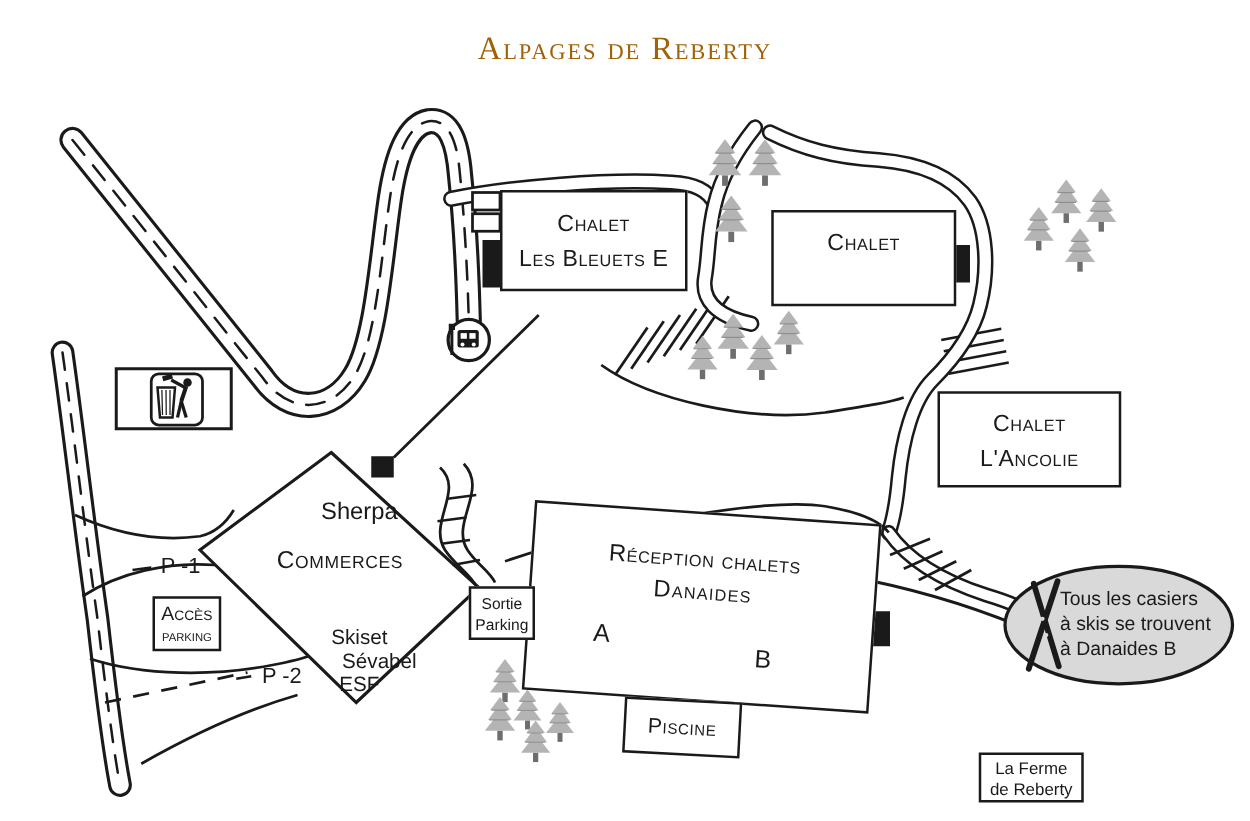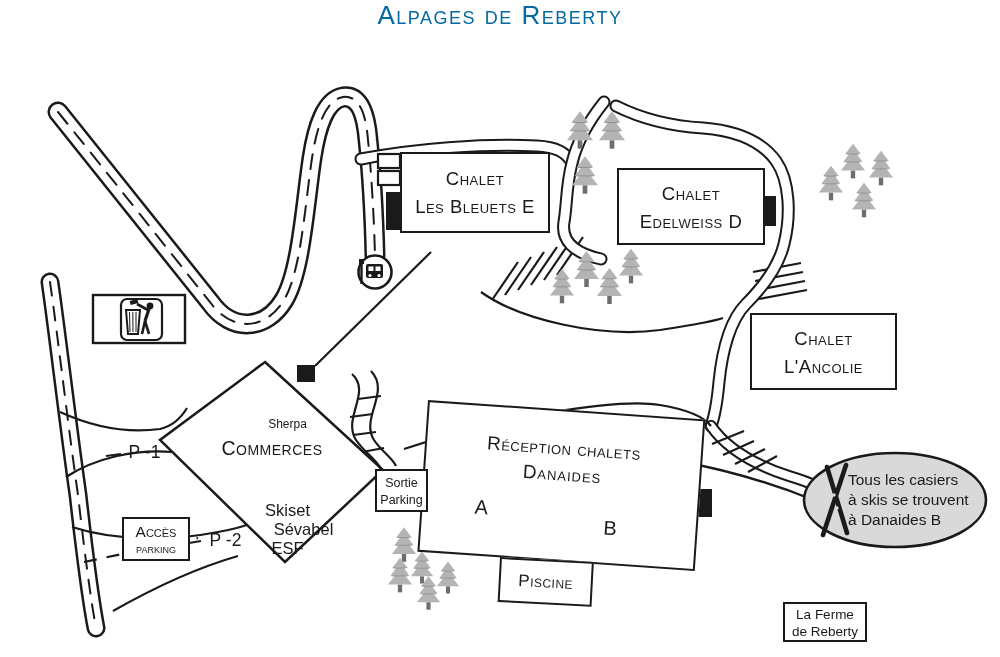--- a/index.html
+++ b/index.html
@@ -3,22 +3,22 @@
 <meta charset="utf-8">
 <style>
   html,body{margin:0;padding:0;background:#fff;}
   #map{position:relative;width:1000px;height:657px;background:#ffffff;overflow:hidden;
        font-family:"Liberation Sans",sans-serif;color:#1a1a1a;}
   #art{position:absolute;left:0;top:0;}
   .abs{position:absolute;}
   .box{position:absolute;background:#fff;border:2.5px solid #1a1a1a;box-sizing:border-box;
        text-align:center;color:#1a1a1a;}
   .sc{font-variant:small-caps;}
-  .title{top:0;left:0;width:100%;text-align:center;font-size:26px;font-variant:small-caps;
-         letter-spacing:1.5px;color:#0369a1;}
+  .title{top:24px;left:0;width:100%;text-align:center;font-size:26px;font-variant:small-caps;
+         letter-spacing:1.5px;color:#a16207;font-family:Liberation Serif, serif;}
   .chalet{font-size:18.5px;line-height:1.5;letter-spacing:.5px;font-variant:small-caps;}
   .lbl{position:absolute;text-align:center;color:#1a1a1a;}
   .plevel{font-size:17.5px;}
   .bubbletext{line-height:1.28;font-size:15.5px;text-align:left;}
 </style>
 </head>
 <body>
 
 <div id="map">
 
@@ -170,21 +170,20 @@
 
   <div class="abs title">Alpages de Reberty</div>
 
   <div class="box chalet" style="left:400px;top:152px;width:150px;height:81px;padding-top:11px;">
     <div>Chalet</div>
     <div>Les Bleuets E</div>
   </div>
 
   <div class="box chalet" style="left:617px;top:168px;width:148px;height:77px;padding-top:10px;">
     <div>Chalet</div>
-    <div>Edelweiss D</div>
   </div>
 
   <div class="box chalet" style="left:750px;top:313px;width:147px;height:77px;padding-top:10px;">
     <div>Chalet</div>
     <div>L'Ancolie</div>
   </div>
 
   <div class="box" style="left:428px;top:400px;width:278px;height:152px;transform:rotate(4deg);transform-origin:0 0;">
     <div class="abs sc" style="left:0;top:26px;width:100%;font-size:19px;letter-spacing:.5px;">Réception chalets</div>
     <div class="abs sc" style="left:0;top:52px;width:100%;font-size:19px;letter-spacing:1px;">Danaides</div>
@@ -199,26 +198,26 @@
   <div class="box" style="left:783px;top:566px;width:84px;height:40px;padding-top:3px;font-size:13.5px;line-height:1.25;border-width:2px;margin-top:36px;">
     <div>La Ferme</div>
     <div>de Reberty</div>
   </div>
 
   <div class="box" style="left:363px;top:469px;width:53px;height:43px;padding-top:4px;font-size:12.5px;line-height:1.35;border-width:2px;margin-left:12px;">
     <div>Sortie</div>
     <div>Parking</div>
   </div>
 
-  <div class="box" style="left:122px;top:477px;width:68px;height:44px;padding-top:4px;border-width:2px;margin-top:40px;">
+  <div class="box" style="left:122px;top:477px;width:55px;height:44px;padding-top:4px;border-width:2px;">
     <div class="sc" style="font-size:15.5px;">Accès</div>
     <div class="sc" style="font-size:13px;">parking</div>
   </div>
 
-  <div class="lbl" style="left:240px;top:417px;width:95px;font-size:12px;">Sherpa</div>
+  <div class="lbl" style="left:240px;top:399px;width:95px;font-size:19px;">Sherpa</div>
   <div class="lbl sc" style="left:207px;top:437px;width:130px;font-size:19.5px;letter-spacing:.5px;text-align:center;">Commerces</div>
   <div class="lbl" style="left:240px;top:501px;width:95px;font-size:16.5px;">Skiset</div>
   <div class="lbl" style="left:256px;top:520px;width:95px;font-size:16.5px;">Sévabel</div>
   <div class="lbl" style="left:240px;top:539px;width:95px;font-size:16.5px;">ESF</div>
 
   <div class="lbl plevel" style="left:122px;top:442px;width:45px;">P -1</div>
   <div class="lbl plevel" style="left:203px;top:530px;width:45px;">P -2</div>
 
   <div class="abs bubbletext" style="left:848px;top:470px;width:130px;">
     <div>Tous les casiers</div>

